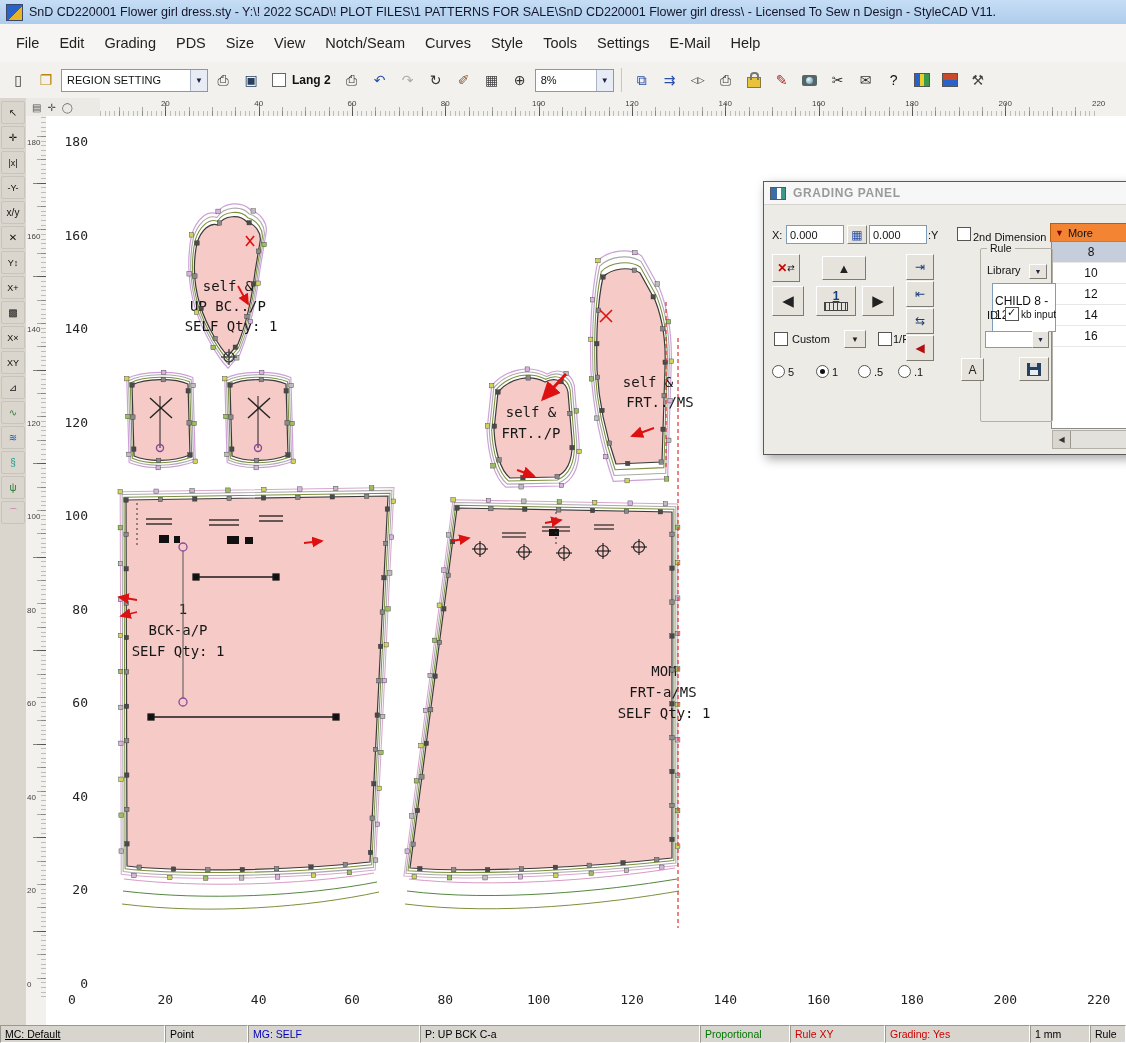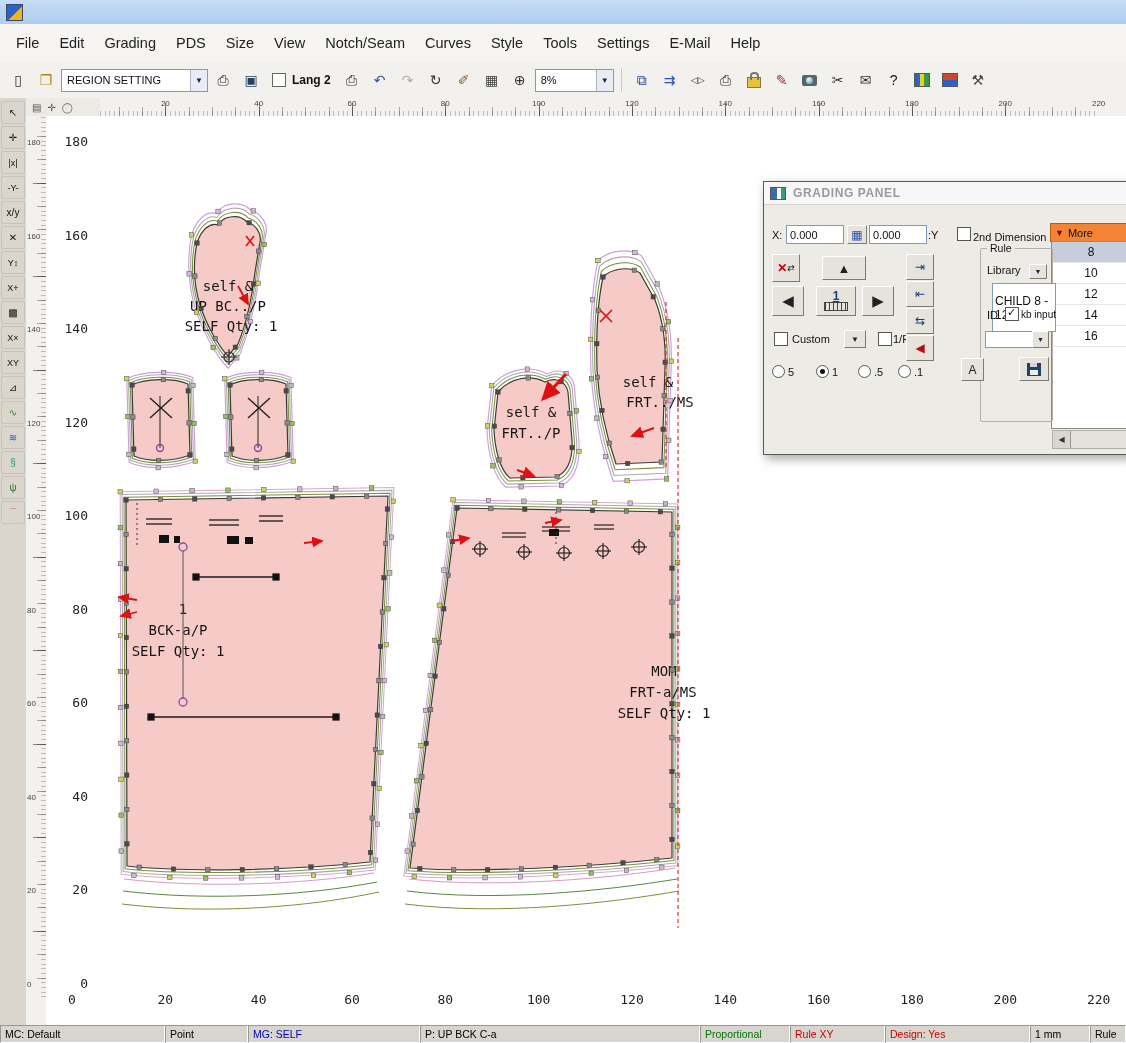--- a/index.html
+++ b/index.html
@@ -128,20 +128,21 @@
   
   .statusbar{position:absolute;left:0;bottom:0;right:0;height:18px;background:#d8d5cf;display:flex}
   .scell{flex:none;border:1px solid;border-color:#9a978f #ffffff #ffffff #9a978f;font-size:10.5px;
          display:flex;align-items:center;padding:0 4px;overflow:hidden;white-space:nowrap;background:#d8d5cf}
 </style>
 </head>
 <body>
 
 <div class="titlebar">
   <span class="appicon"></span>
+  <span class="title-text">SnD CD220001 Flower girl dress.sty - Y:\! 2022 SCAD\! PLOT FILES\1 PATTERNS FOR SALE\SnD CD220001 Flower girl dress\ - Licensed To Sew n Design - StyleCAD V11.</span>
 </div>
 
 <div class="menubar" id="menubar">
     <span class="menu-item">File</span>
     <span class="menu-item">Edit</span>
     <span class="menu-item">Grading</span>
     <span class="menu-item">PDS</span>
     <span class="menu-item">Size</span>
     <span class="menu-item">View</span>
     <span class="menu-item">Notch/Seam</span>
@@ -769,22 +770,22 @@
   <span class="b3d" style="left:255px;top:175px;width:28px;height:22px">
     <span class="floppy"></span>
   </span>
 
   <div class="hscroll">
     <span class="sbtn">◀</span>
   </div>
 <span class="b3d" style="left: 142px; top: 72px; width: 26px; height: 24px; color: rgb(20, 64, 122);">⇥</span><span class="b3d" style="left: 142px; top: 99px; width: 26px; height: 24px; color: rgb(20, 64, 122);">⇤</span><span class="b3d" style="left: 142px; top: 126px; width: 26px; height: 24px; color: rgb(20, 64, 122);">⇆</span><span class="b3d" style="left: 142px; top: 153px; width: 26px; height: 24px; color: rgb(176, 16, 16);">◀</span></div>
 
 <div class="statusbar" id="statusbar">
-    <span class="scell" style="width: 155px; color: rgb(0, 0, 0);">MC: Default</span>
+    <span class="scell" style="width: 155px; color: rgb(0, 0, 0); text-decoration: underline;">MC: Default</span>
     <span class="scell" style="width: 73px; color: rgb(0, 0, 0);">Point</span>
     <span class="scell" style="width: 162px; color: rgb(0, 0, 187);">MG: SELF</span>
     <span class="scell" style="width: 270px; color: rgb(0, 0, 0);">P: UP BCK C-a</span>
     <span class="scell" style="width: 80px; color: rgb(0, 119, 0);">Proportional</span>
     <span class="scell" style="width: 85px; color: rgb(204, 0, 0);">Rule XY</span>
-    <span class="scell" style="width: 135px; color: rgb(204, 0, 0);">Design: Yes</span>
+    <span class="scell" style="width: 135px; color: rgb(204, 0, 0);">Grading: Yes</span>
     <span class="scell" style="width: 50px; color: rgb(0, 0, 0);">1 mm</span>
     <span class="scell" style="width: 26px; color: rgb(0, 0, 0);">Rule</span>
   </div>
 
 </body></html>

